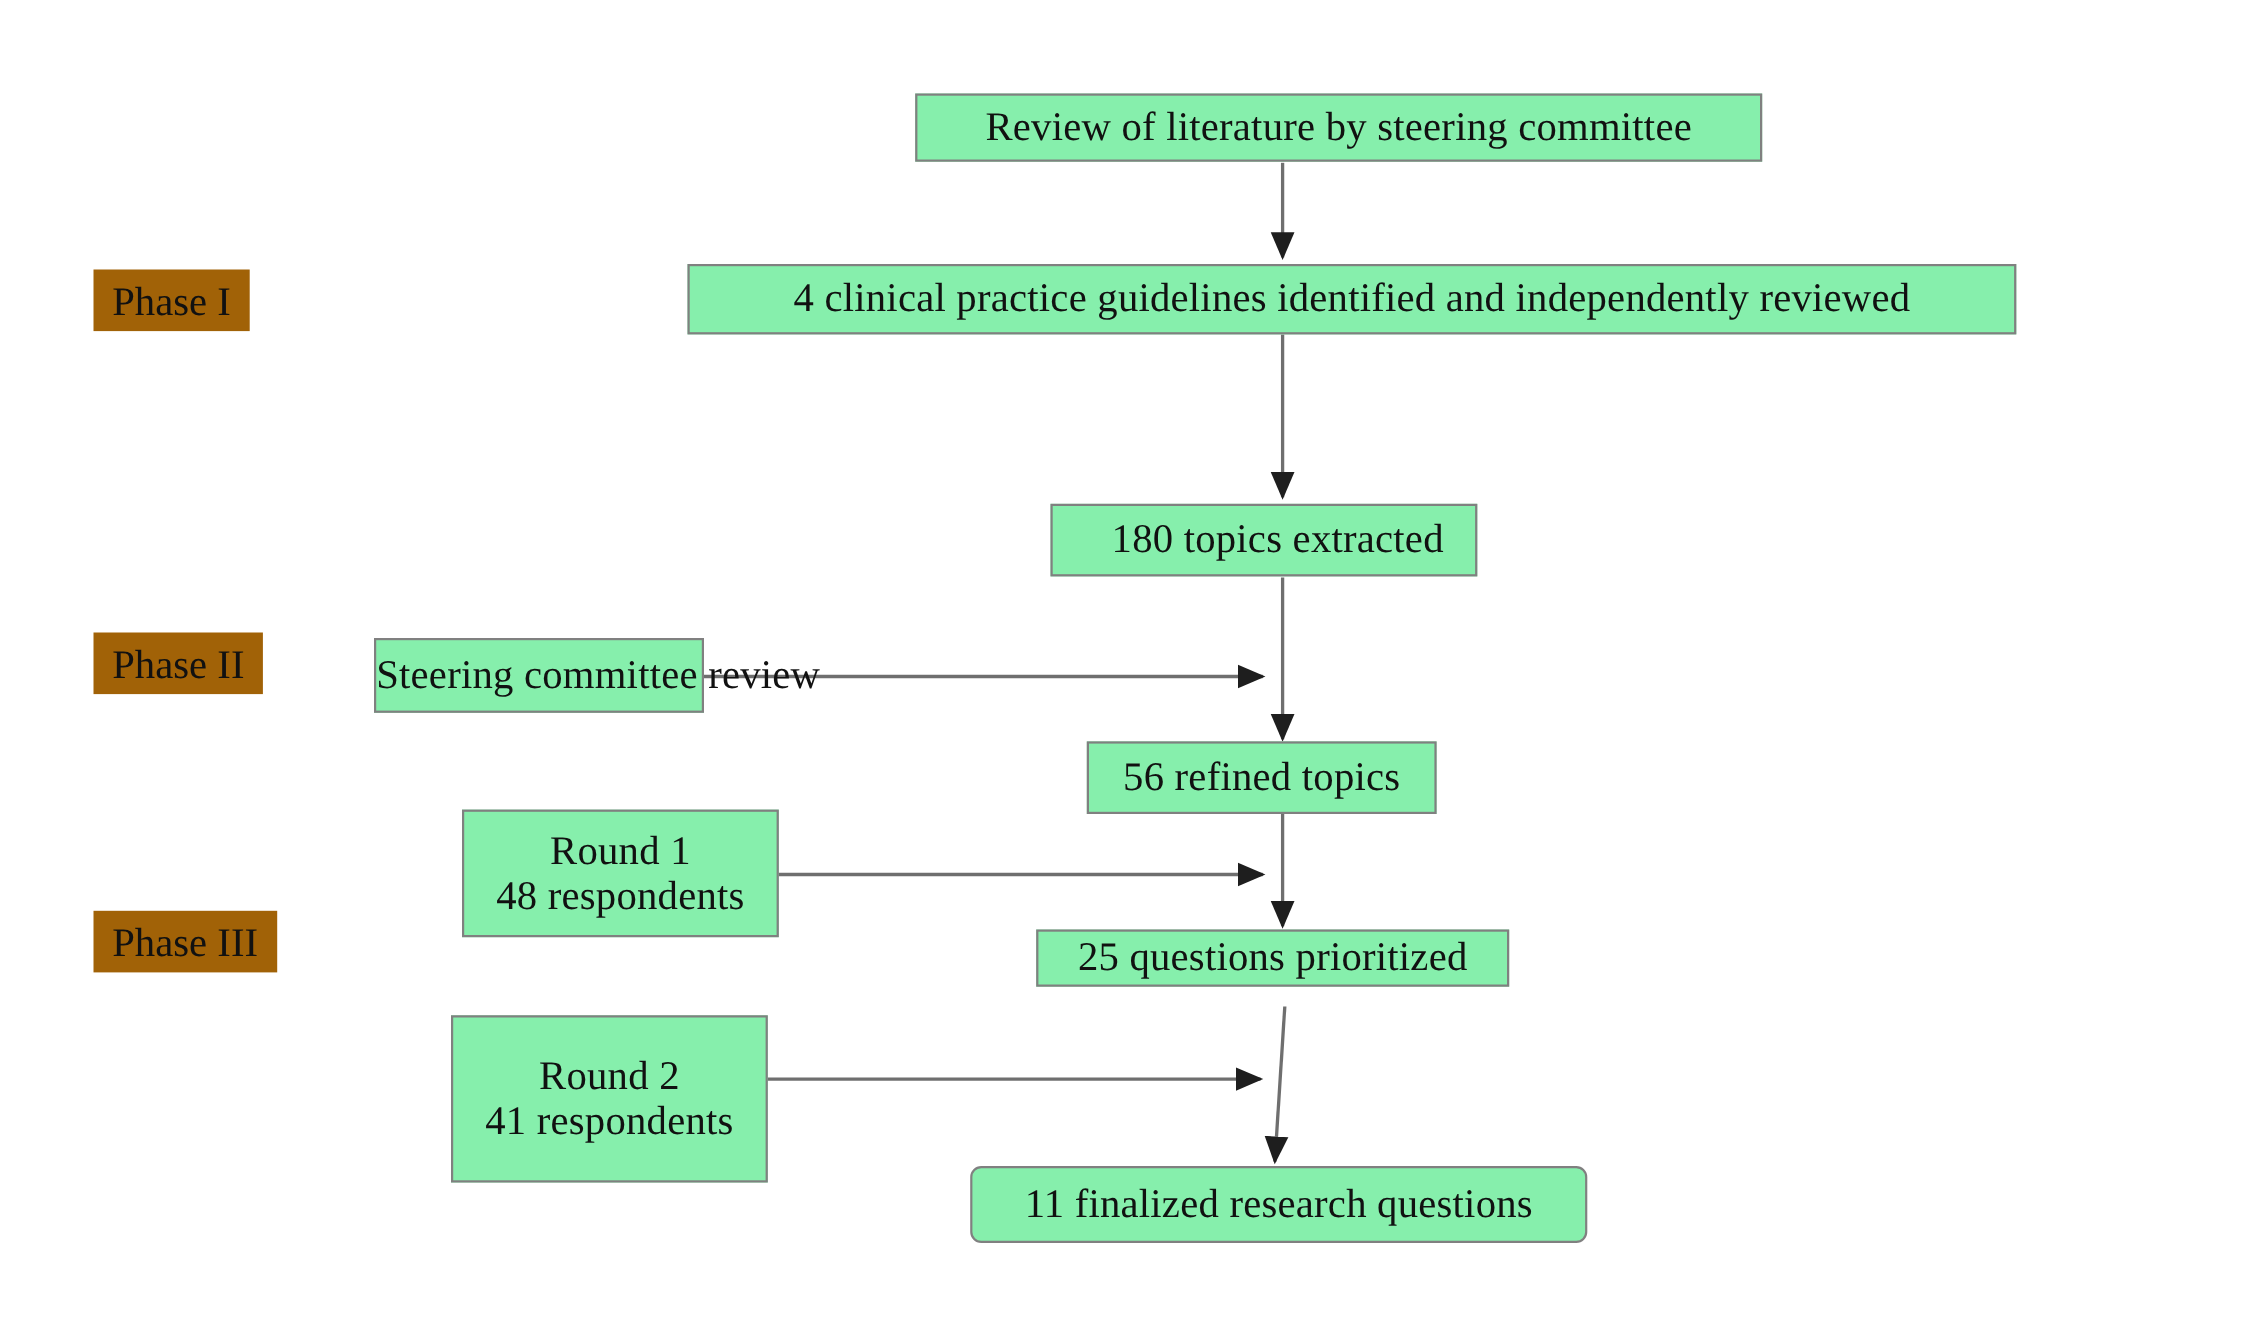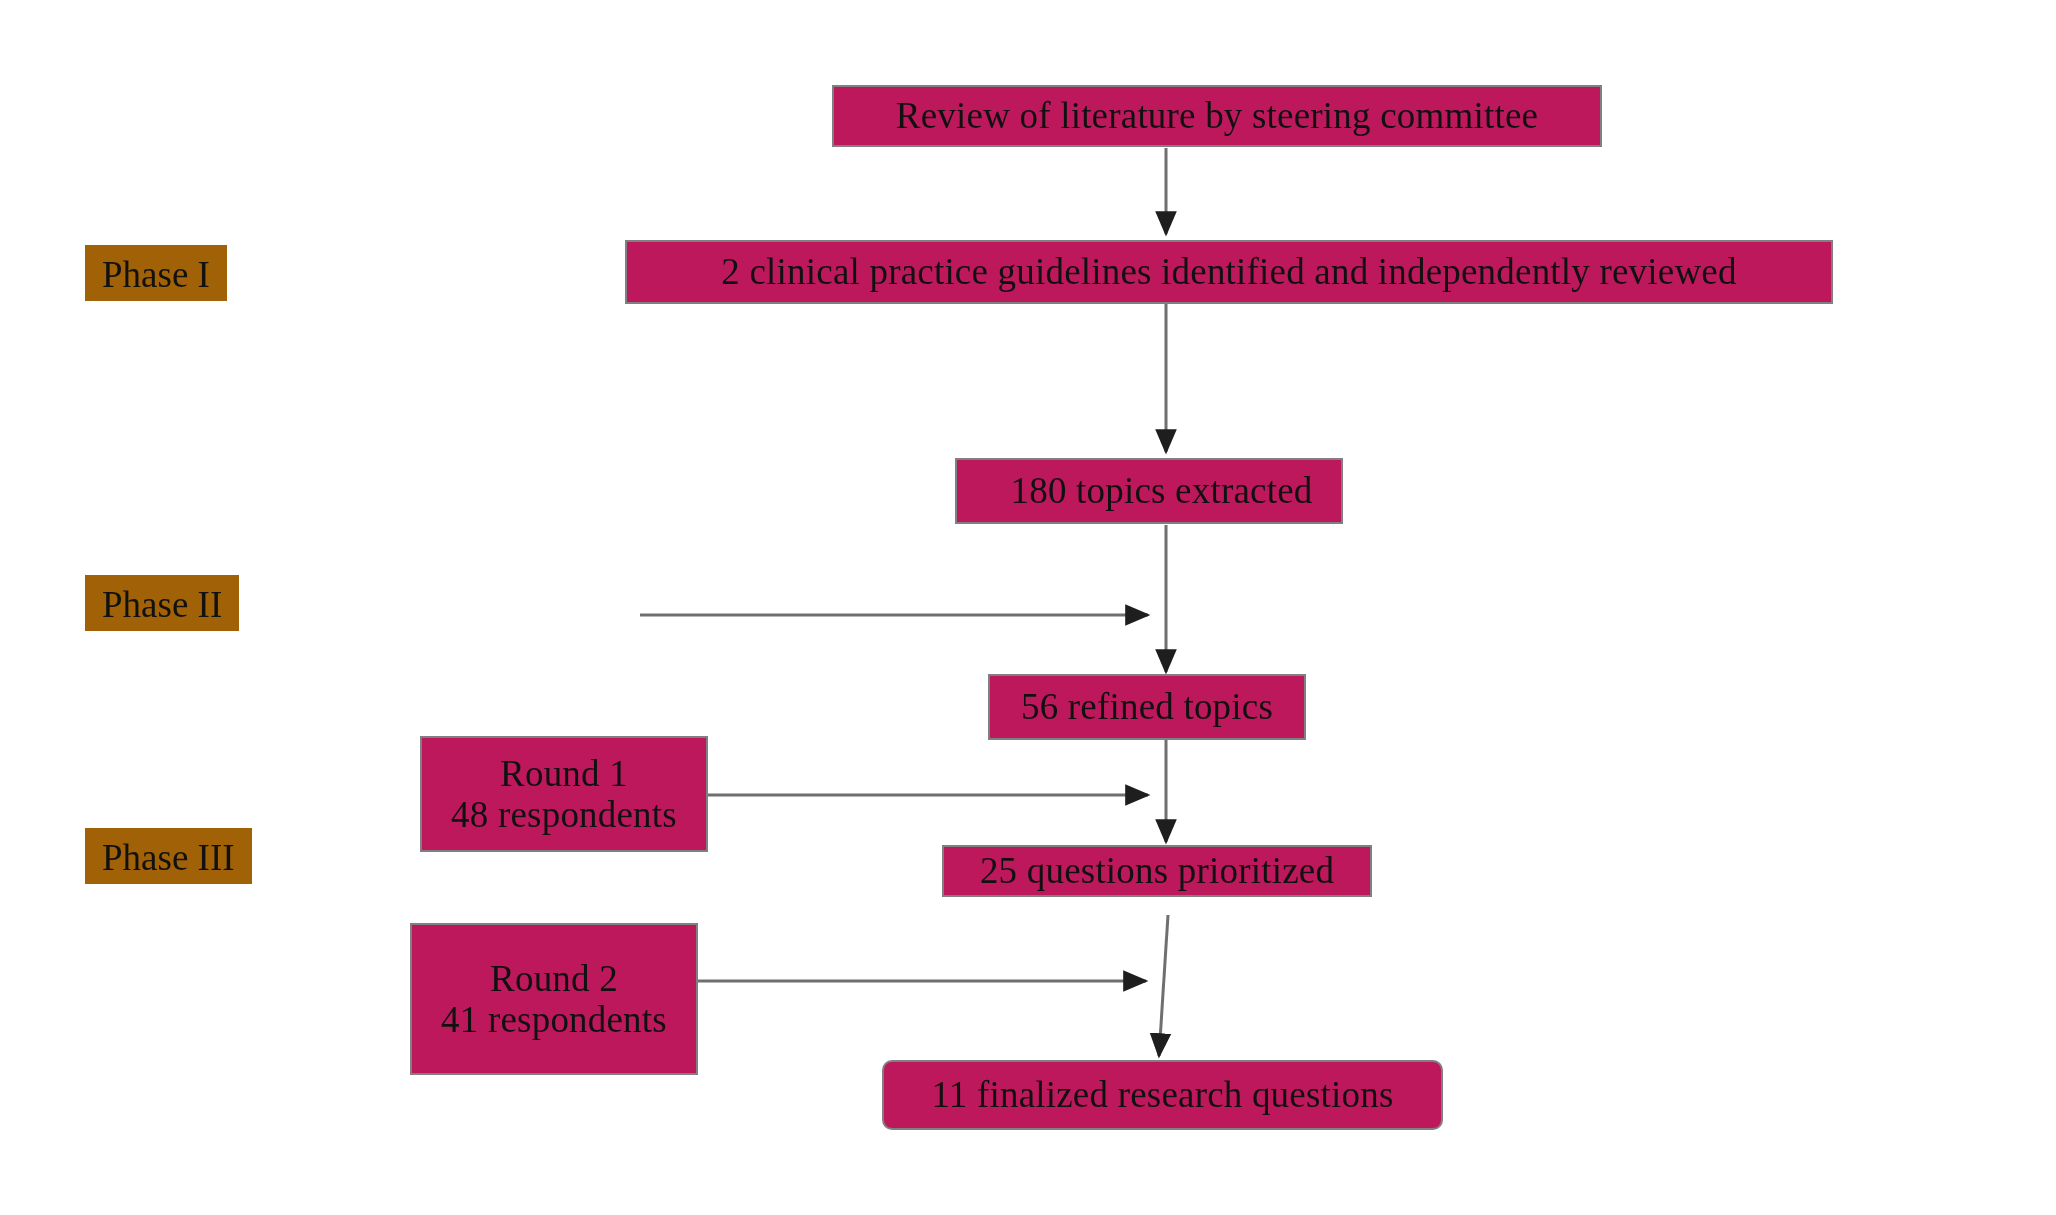--- a/index.html
+++ b/index.html
@@ -21,21 +21,21 @@
     left: 0;
     top: 0;
     width: 2056px;
     height: 1215px;
     pointer-events: none;
   }
   .node {
     position: absolute;
     box-sizing: border-box;
     border: 2px solid #808080;
-    background: #be185d;
+    background: #86efac;
     color: #111111;
     display: flex;
     flex-direction: column;
     justify-content: center;
     text-align: center;
     font-size: 37px;
     line-height: 1.12;
     letter-spacing: 0.2px;
     white-space: nowrap;
   }
@@ -84,27 +84,30 @@
 
   <div class="phase-label" style="left:85px; top:245px;">Phase I</div>
   <div class="phase-label" style="left:85px; top:575px;">Phase II</div>
   <div class="phase-label" style="left:85px; top:828px;">Phase III</div>
 
   <div class="node" style="left:832px; top:85px; width:770px; height:62px;">
     <span>Review of literature by steering committee</span>
   </div>
 
   <div class="node" style="left:625px; top:240px; width:1208px; height:64px;">
-    <span>2 clinical practice guidelines identified and independently reviewed</span>
+    <span>4 clinical practice guidelines identified and independently reviewed</span>
   </div>
 
   <div class="node" style="left:955px; top:458px; width:388px; height:66px;padding-left:25px;">
     <span>180 topics extracted</span>
   </div>
 
+  <div class="node" style="left:340px; top:580px; width:300px; height:68px;">
+    <span>Steering committee review</span>
+  </div>
 
   <div class="node" style="left:988px; top:674px; width:318px; height:66px;">
     <span>56 refined topics</span>
   </div>
 
   <div class="node" style="left:420px; top:736px; width:288px; height:116px;">
     <span>Round 1</span>
     <span class="line2">48 respondents</span>
   </div>
 

